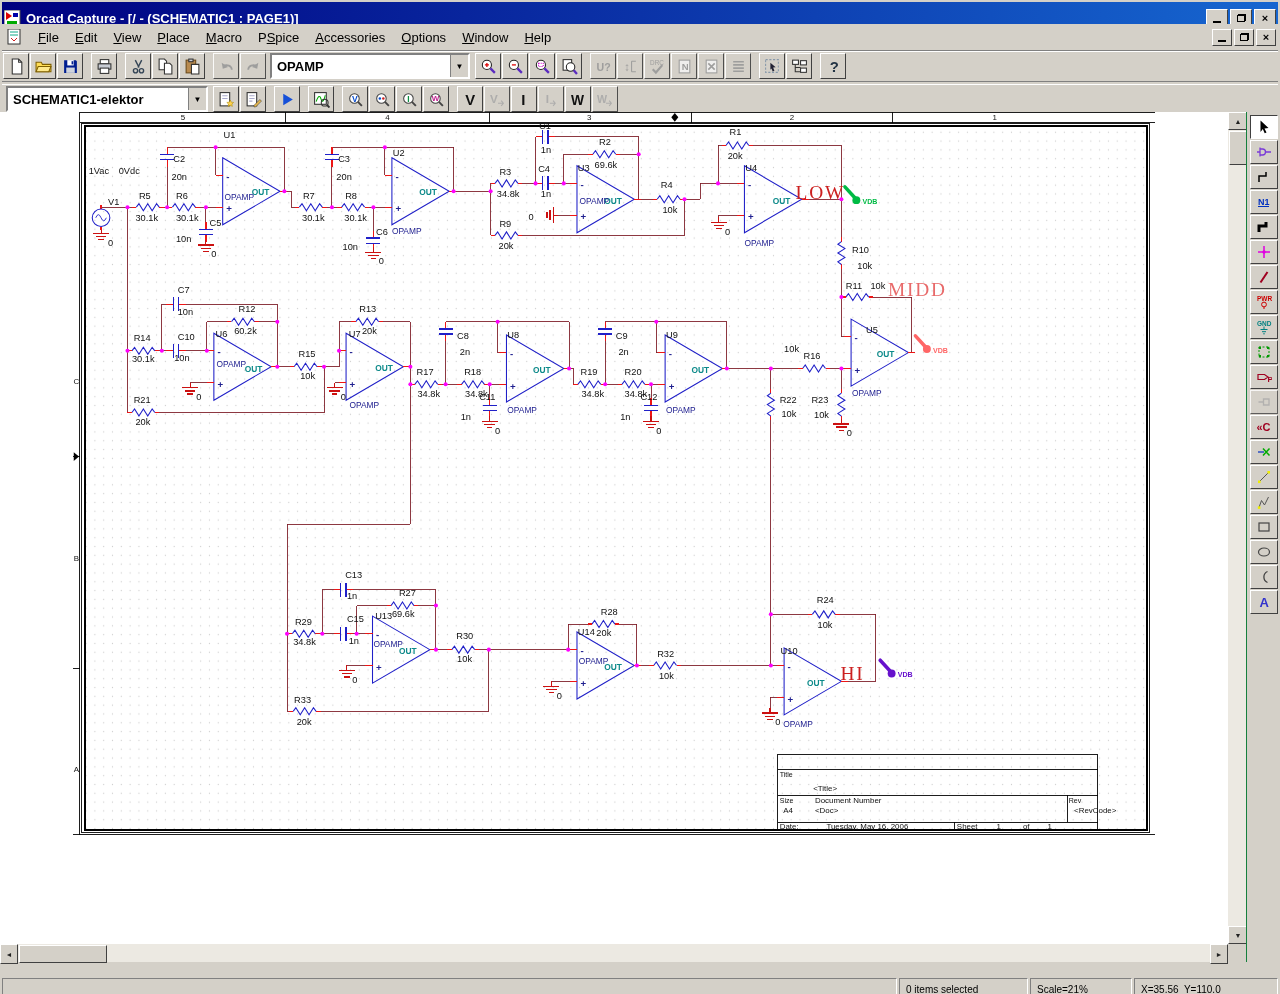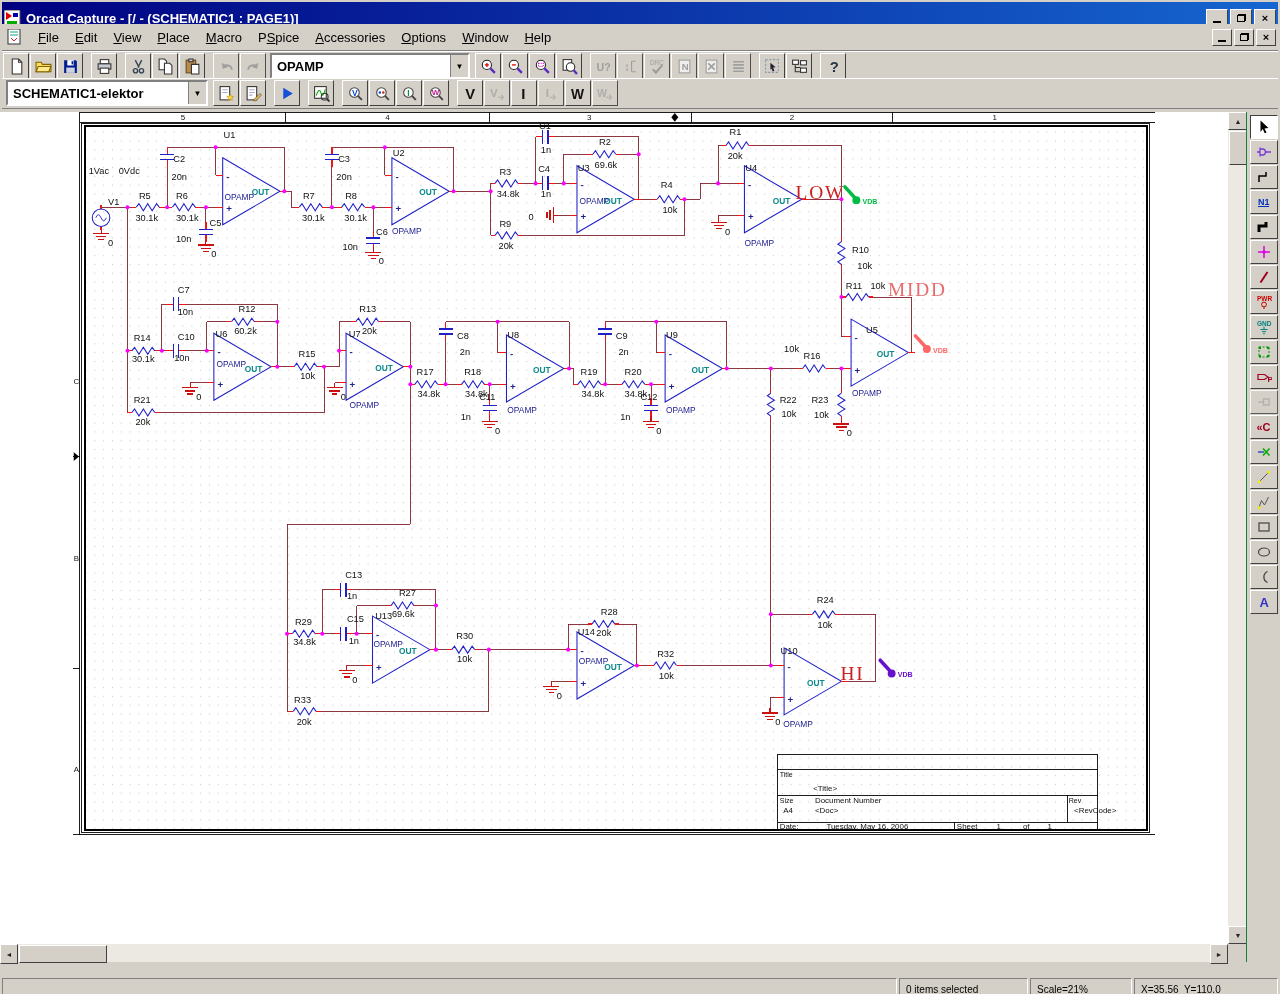--- a/index.html
+++ b/index.html
@@ -20,21 +20,21 @@
   .glyph-rest:before{content:"";position:absolute;right:0;top:0;width:6px;height:5px;border:1px solid #000;}
   .glyph-rest:after{content:"";position:absolute;left:0;bottom:0;width:6px;height:5px;border:1px solid #000;background:#d4d0c8;}
   .menubar{position:absolute;left:2px;top:24px;width:1276px;height:26px;background:#d4d0c8;
     display:flex;align-items:center;font-size:13px;border-bottom:1px solid #808080;box-shadow:0 1px 0 #fff;}
   .childicon{width:18px;height:16px;margin:0 6px 0 4px;}
   .menu-item{padding:3px 8px;}
   .u{text-decoration:underline;}
   
   .toolbar{position:absolute;left:2px;width:1276px;height:30px;background:#d4d0c8;
     display:flex;align-items:center;border-bottom:1px solid #808080;box-shadow:inset 0 1px 0 #fff;}
-  #toolbar1{top:51px;} #toolbar2{top:78px;}
+  #toolbar1{top:51px;} #toolbar2{top:84px;}
   .tbtn{width:24px;height:24px;margin:0 0 0 1px;background:#d4d0c8;border:1px solid;
     border-color:#fff #404040 #404040 #fff;display:flex;align-items:center;justify-content:center;flex:0 0 auto;}
   .tbtn svg{width:17px;height:17px;}
   .tbtn.off{opacity:.9;}
   .tsep{width:7px;height:24px;flex:0 0 auto;}
   .combo{height:22px;background:#fff;border:2px solid;border-color:#808080 #fff #fff #808080;
     display:flex;align-items:center;font-size:13px;margin:0 4px;flex:0 0 auto;position:relative;}
   .combo .cval{padding-left:5px;flex:1;white-space:nowrap;overflow:hidden;font-weight:bold;}
   .combo .cbtn{width:17px;height:100%;background:#d4d0c8;border-left:1px solid #808080;
     display:flex;align-items:center;justify-content:center;font-size:8px;color:#000;}

